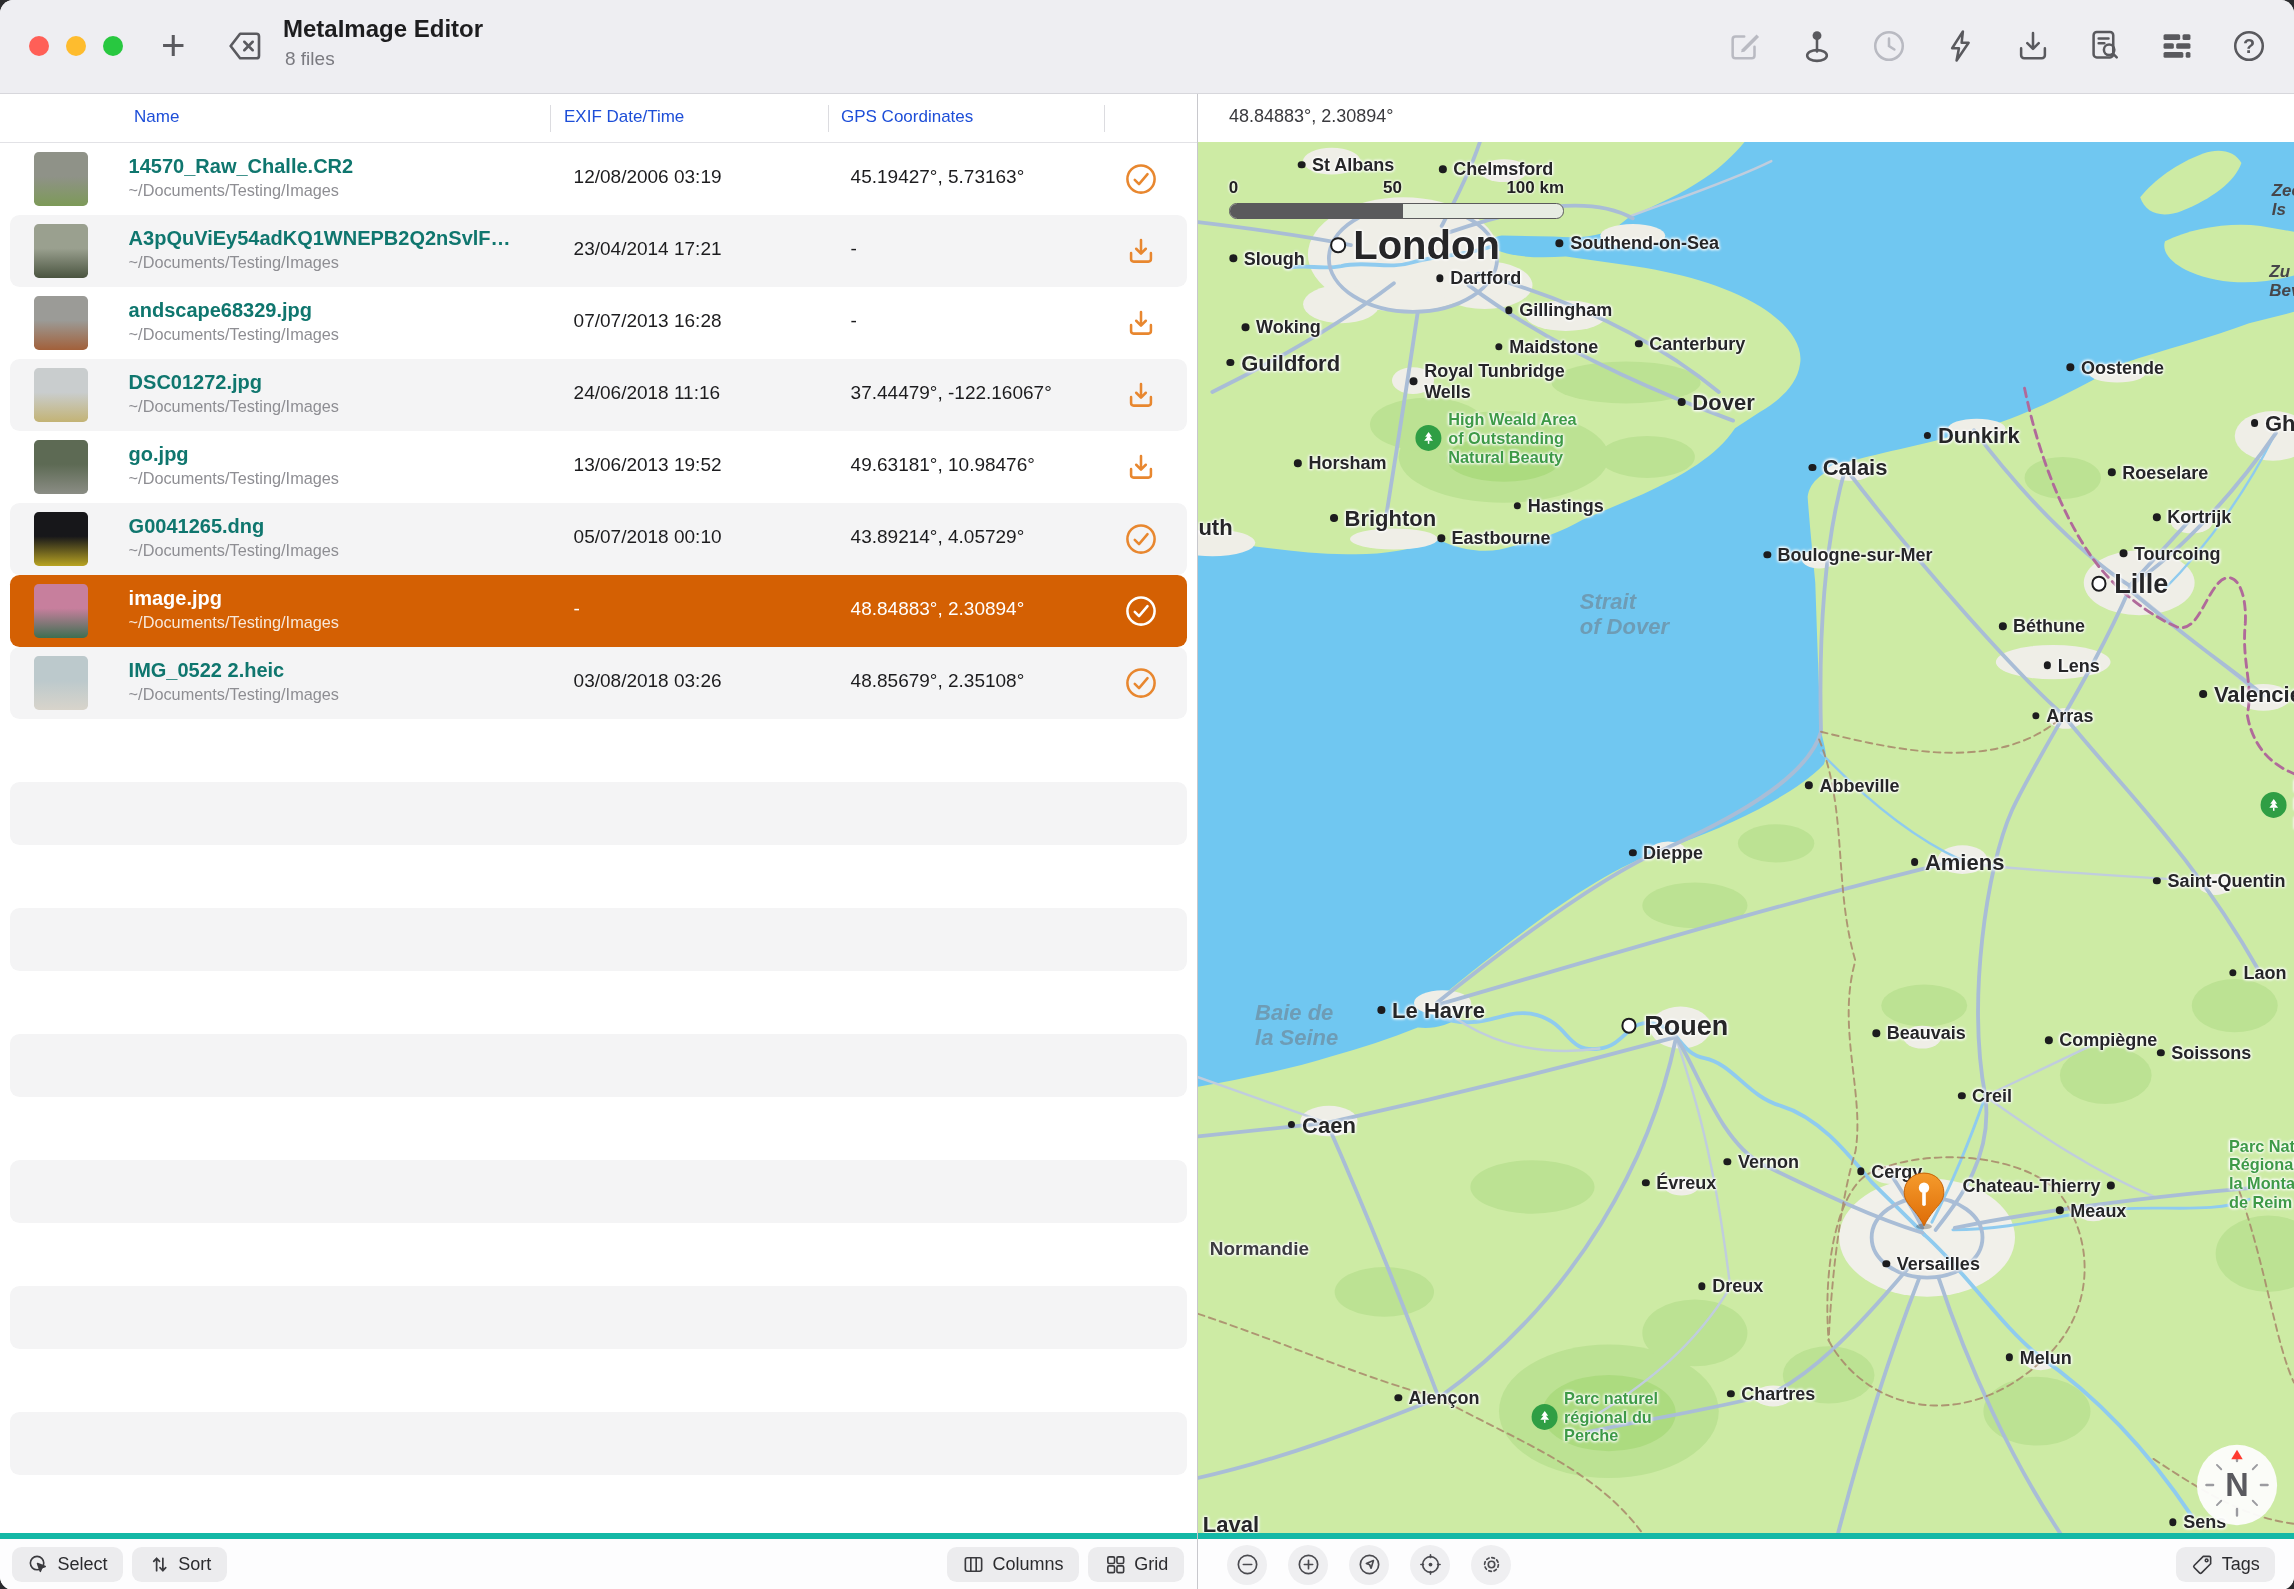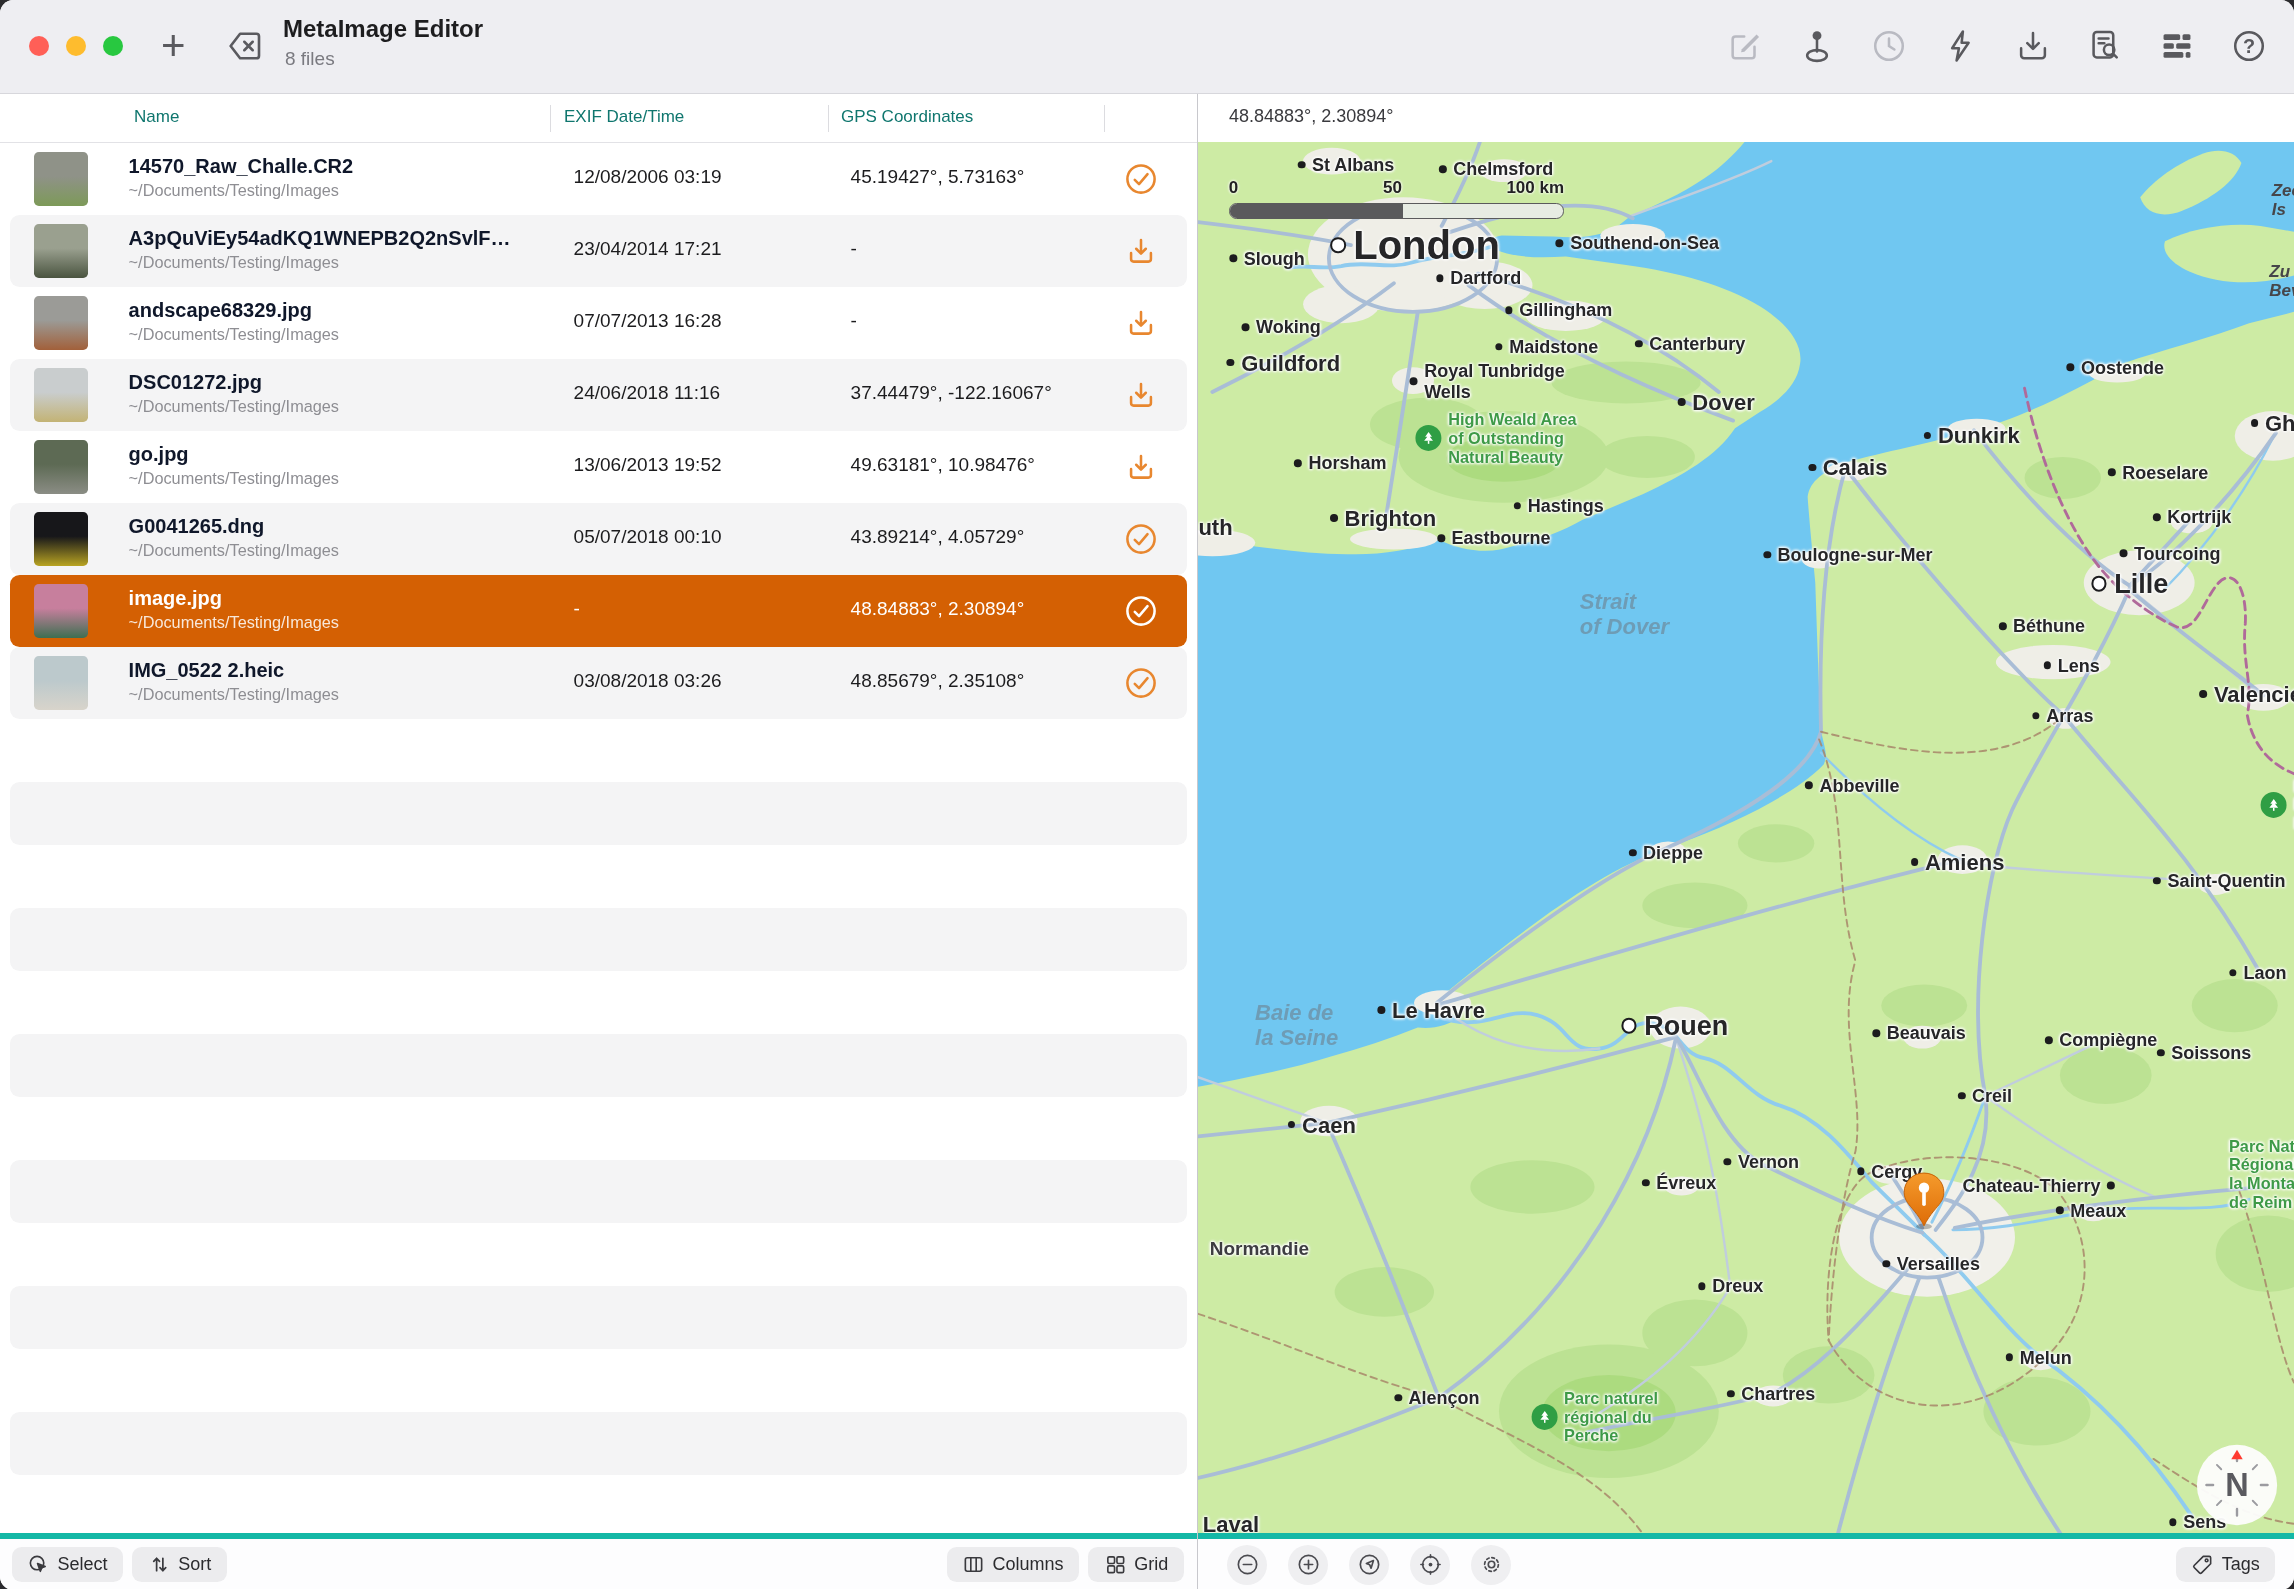--- a/index.html
+++ b/index.html
@@ -20,29 +20,29 @@
   .tb-ic.disabled{color:#B9BAC2;}
   .tb-ic svg{width:38px;height:38px;}
 
   
   #left-pane{position:absolute;left:0;top:94px;width:1197px;height:1445px;background:#fff;}
   #pane-divider{position:absolute;left:1197px;top:94px;width:1px;height:1496px;background:#C8C8CD;}
   #map-pane{position:absolute;left:1198px;top:94px;width:1096px;height:1445px;background:#fff;}
 
   
   #thead{position:relative;height:48px;border-bottom:1px solid #E2E2E6;}
-  .th{position:absolute;top:13.4px;font-size:17px;color:#0f766e;}
+  .th{position:absolute;top:13.4px;font-size:17px;color:#1d4ed8;}
   .th-divider{position:absolute;top:10.5px;width:1px;height:27px;background:#DCDCE0;}
   #tbody{position:relative;}
   .trow{position:relative;height:72px;margin:0 9.6px;border-radius:9.6px;}
   .trow.alt{background:#F4F4F5;}
   .trow.selected{background:#D46003;}
   .thumb{position:absolute;left:24px;top:8.6px;width:54px;height:54px;border-radius:4.8px;background:#ccc;}
   .name-cell{position:absolute;left:119px;top:9.6px;}
-  .fname{font-size:20px;font-weight:600;color:#0f172a;line-height:26px;}
+  .fname{font-size:20px;font-weight:600;color:#0f766e;line-height:26px;}
   .fpath{font-size:16.3px;color:#8E8E93;line-height:23px;}
   .selected .fname,.selected .fpath{color:#fff;}
   .selected .fpath{opacity:.85;}
   .exif{position:absolute;left:564px;top:23px;font-size:19px;color:#1C1C1E;}
   .gps{position:absolute;left:841px;top:23px;font-size:19px;color:#1C1C1E;}
   .selected .exif,.selected .gps{color:#fff;}
   .status{position:absolute;left:1114px;top:19px;width:34px;height:34px;color:#E8872F;}
   .selected .status{color:#fff;}
   .status svg{width:34px;height:34px;}
   .stripe{height:63px;margin:63px 9.6px 0 9.6px;border-radius:9.6px;background:#F4F4F5;}

